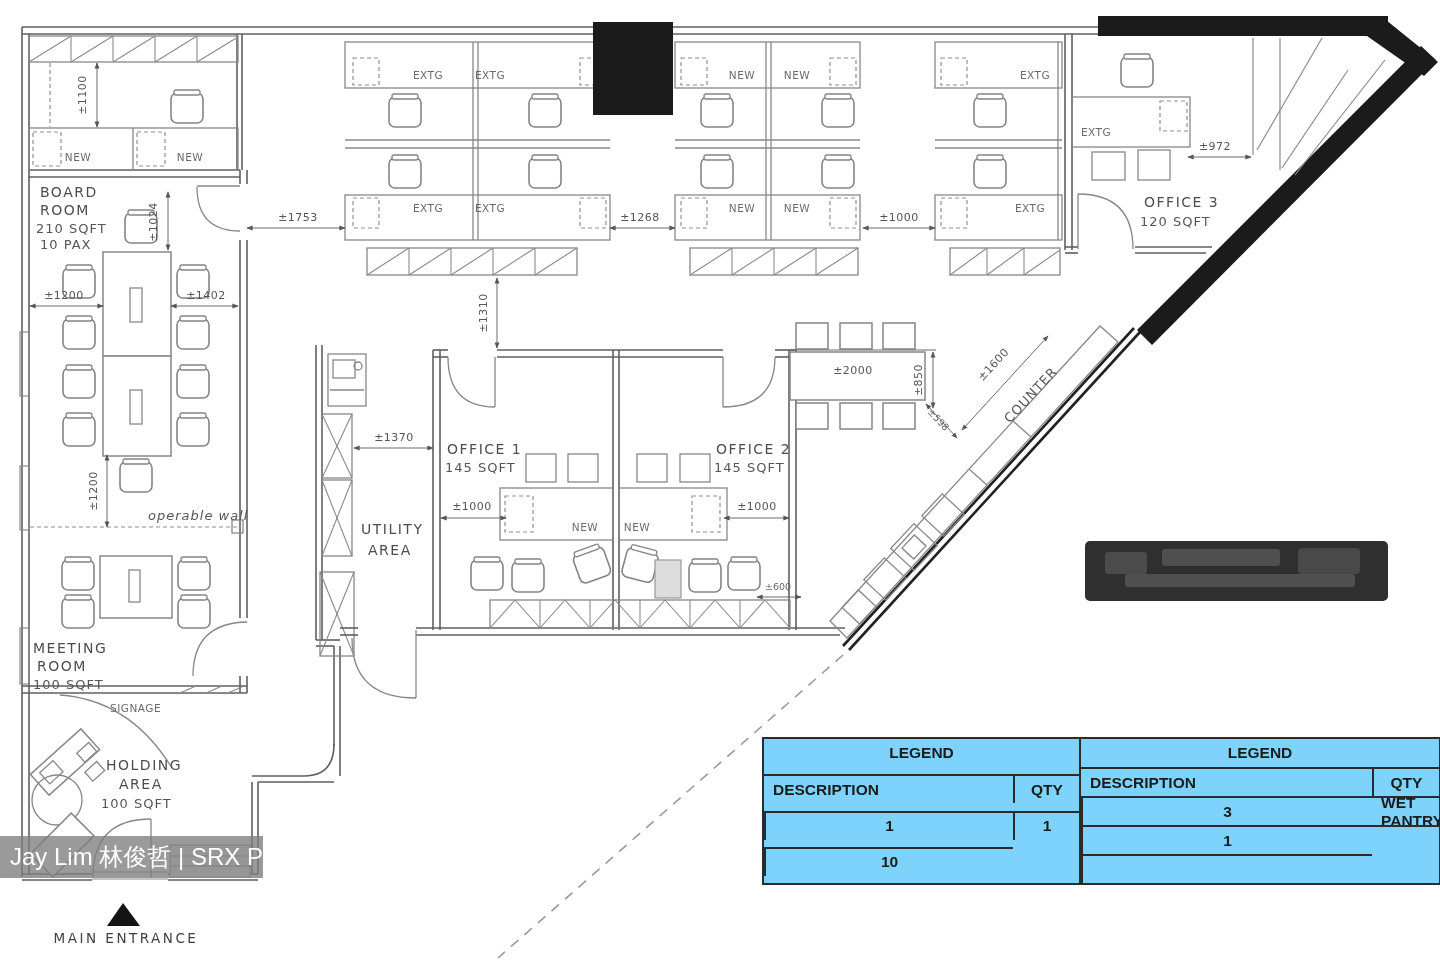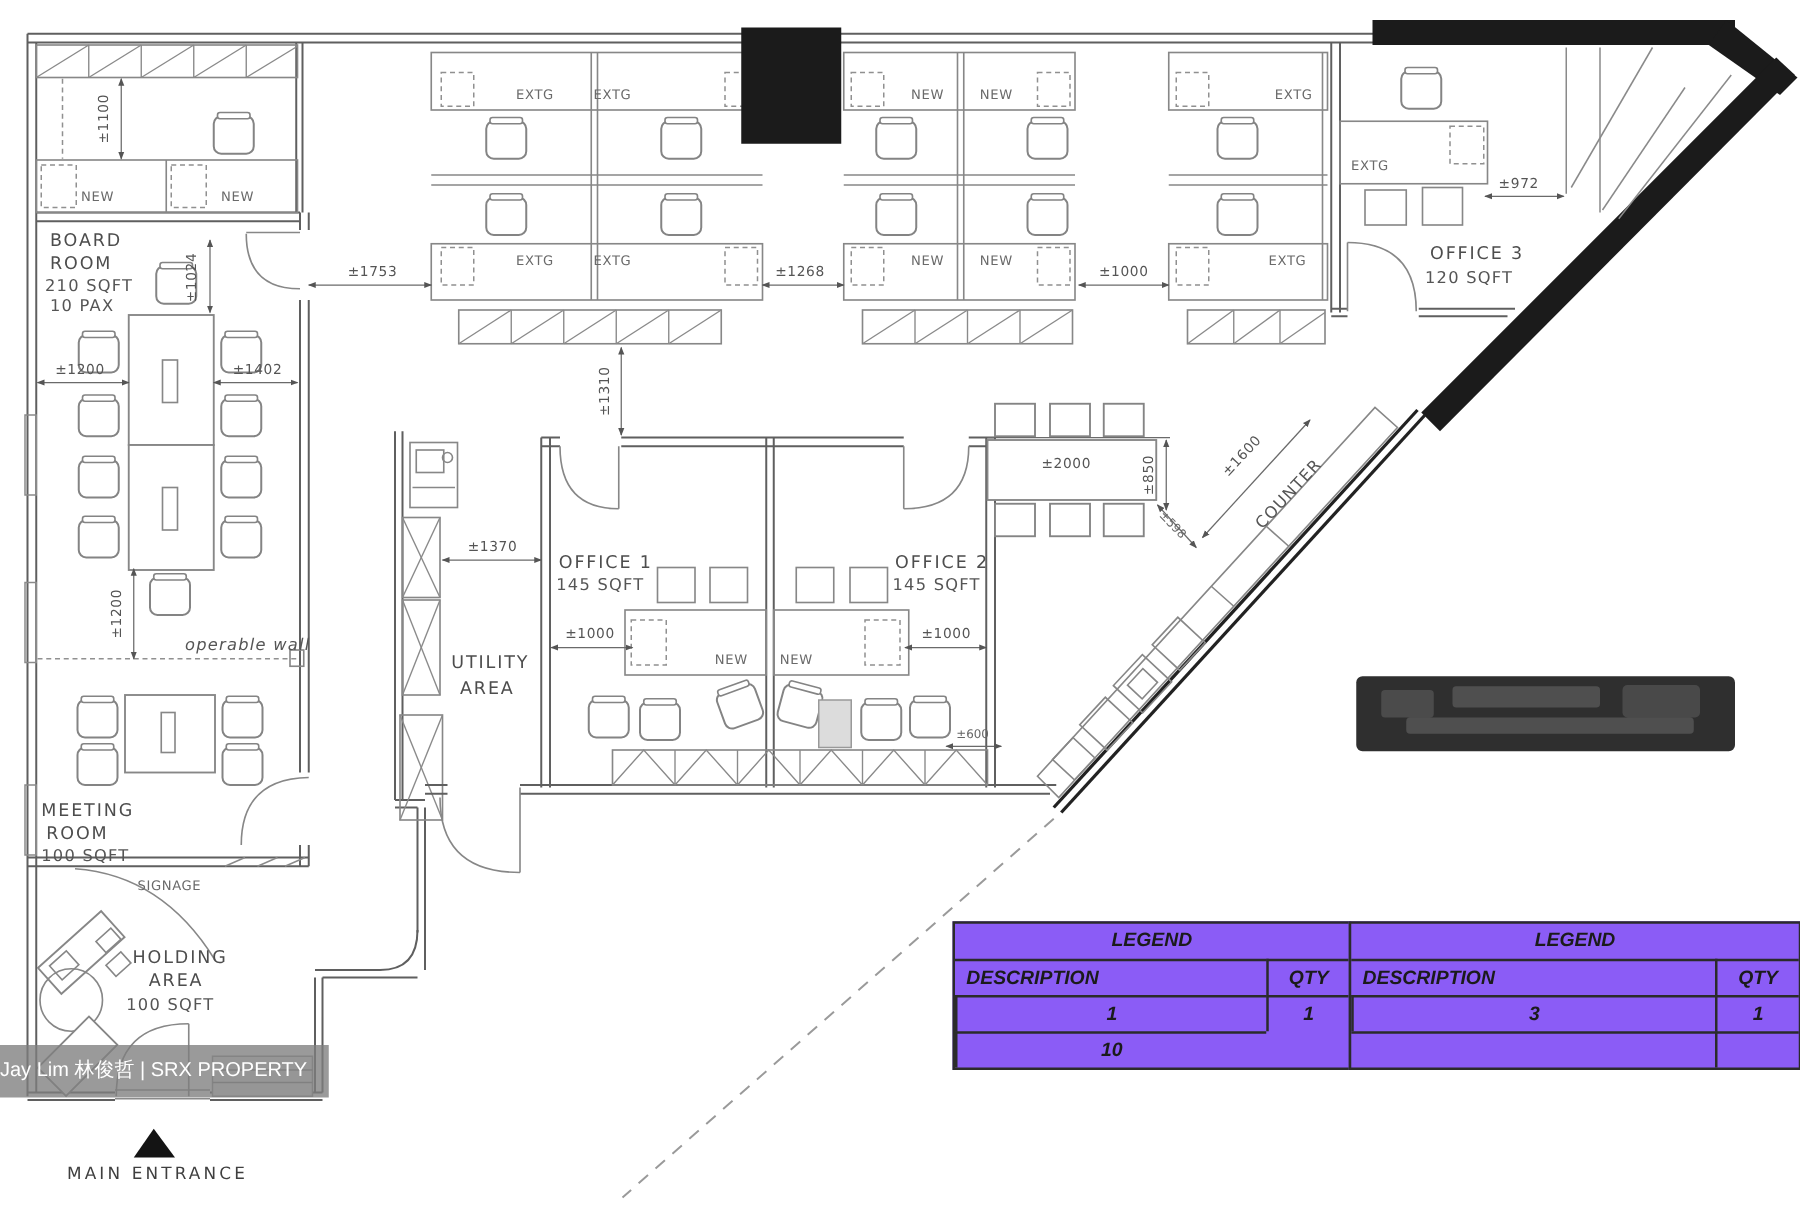--- a/index.html
+++ b/index.html
@@ -18,31 +18,31 @@
   text{font-family:"DejaVu Sans",sans-serif;}
   .lbl{font-size:14px;fill:#4d4d4d;letter-spacing:1.5px;}
   .lbl2{font-size:13px;fill:#555;letter-spacing:1px;}
   .tag{font-size:10.5px;fill:#6a6a6a;letter-spacing:.5px;}
   .dim{font-size:11px;fill:#555;letter-spacing:.5px;}
   .dims{font-size:9.5px;fill:#666;}
   .ent{font-size:13.5px;fill:#3f3f3f;letter-spacing:2.5px;}
   
   #legend{position:absolute;left:762px;top:737px;display:flex;
           font-family:"Liberation Sans","DejaVu Sans",sans-serif;color:#1b1b1b;}
-  .ltable{display:grid;border:2px solid #2b2b2b;background:#8b5cf6;font-style:italic;}
+  .ltable{display:grid;border:2px solid #2b2b2b;background:#7dd3fc;}
   .ltable.left{grid-template-columns:249px 66px;}
   .ltable.right{grid-template-columns:291px 67px;margin-left:-2px;}
   .lcell{display:flex;align-items:center;font-size:15.5px;font-weight:bold;
          border-top:2px solid #2b2b2b;padding:0 15px 0 9px;height:27px;}
   .lcell.qty{justify-content:center;padding:0;border-left:2px solid #2b2b2b;}
   .ltitle{grid-column:1 / span 2;justify-content:center;border-top:none;padding:0;height:28px;}
   
   #watermark{position:absolute;left:0;top:836px;width:263px;height:42px;
-             background:rgba(125,125,125,0.78);color:#fff;font-size:16px;
-             line-height:42px;box-sizing:border-box;
+             background:rgba(125,125,125,0.78);color:#fff;font-size:24px;
+             line-height:42px;padding-left:10px;box-sizing:border-box;
              font-family:"Liberation Sans","DejaVu Sans",sans-serif;white-space:nowrap;}
 </style>
 </head>
 <body>
 
 <div id="stage">
 
 <svg width="1440" height="978" viewBox="0 0 1440 978">
   <defs>
     <marker id="arr" viewBox="0 0 10 10" refX="8" refY="5" markerWidth="7" markerHeight="7" orient="auto-start-reverse">
@@ -522,20 +522,21 @@
     <div class="lcell qty">QTY</div>
     <div class="lcell qty">1</div>
     <div class="lcell qty">1</div>
     <div class="lcell qty">10</div>
   </div>
   <div class="ltable right">
     <div class="lcell ltitle">LEGEND</div>
     <div class="lcell">DESCRIPTION</div>
     <div class="lcell qty">QTY</div>
     <div class="lcell qty">3</div>
+    <div class="lcell">WET PANTRY</div>
     <div class="lcell qty">1</div>
     <div class="lcell"></div>
     <div class="lcell qty"></div>
   </div>
 </div>
 
 <div id="watermark">Jay Lim 林俊哲 | SRX PROPERTY</div>
 
 </div>
 

